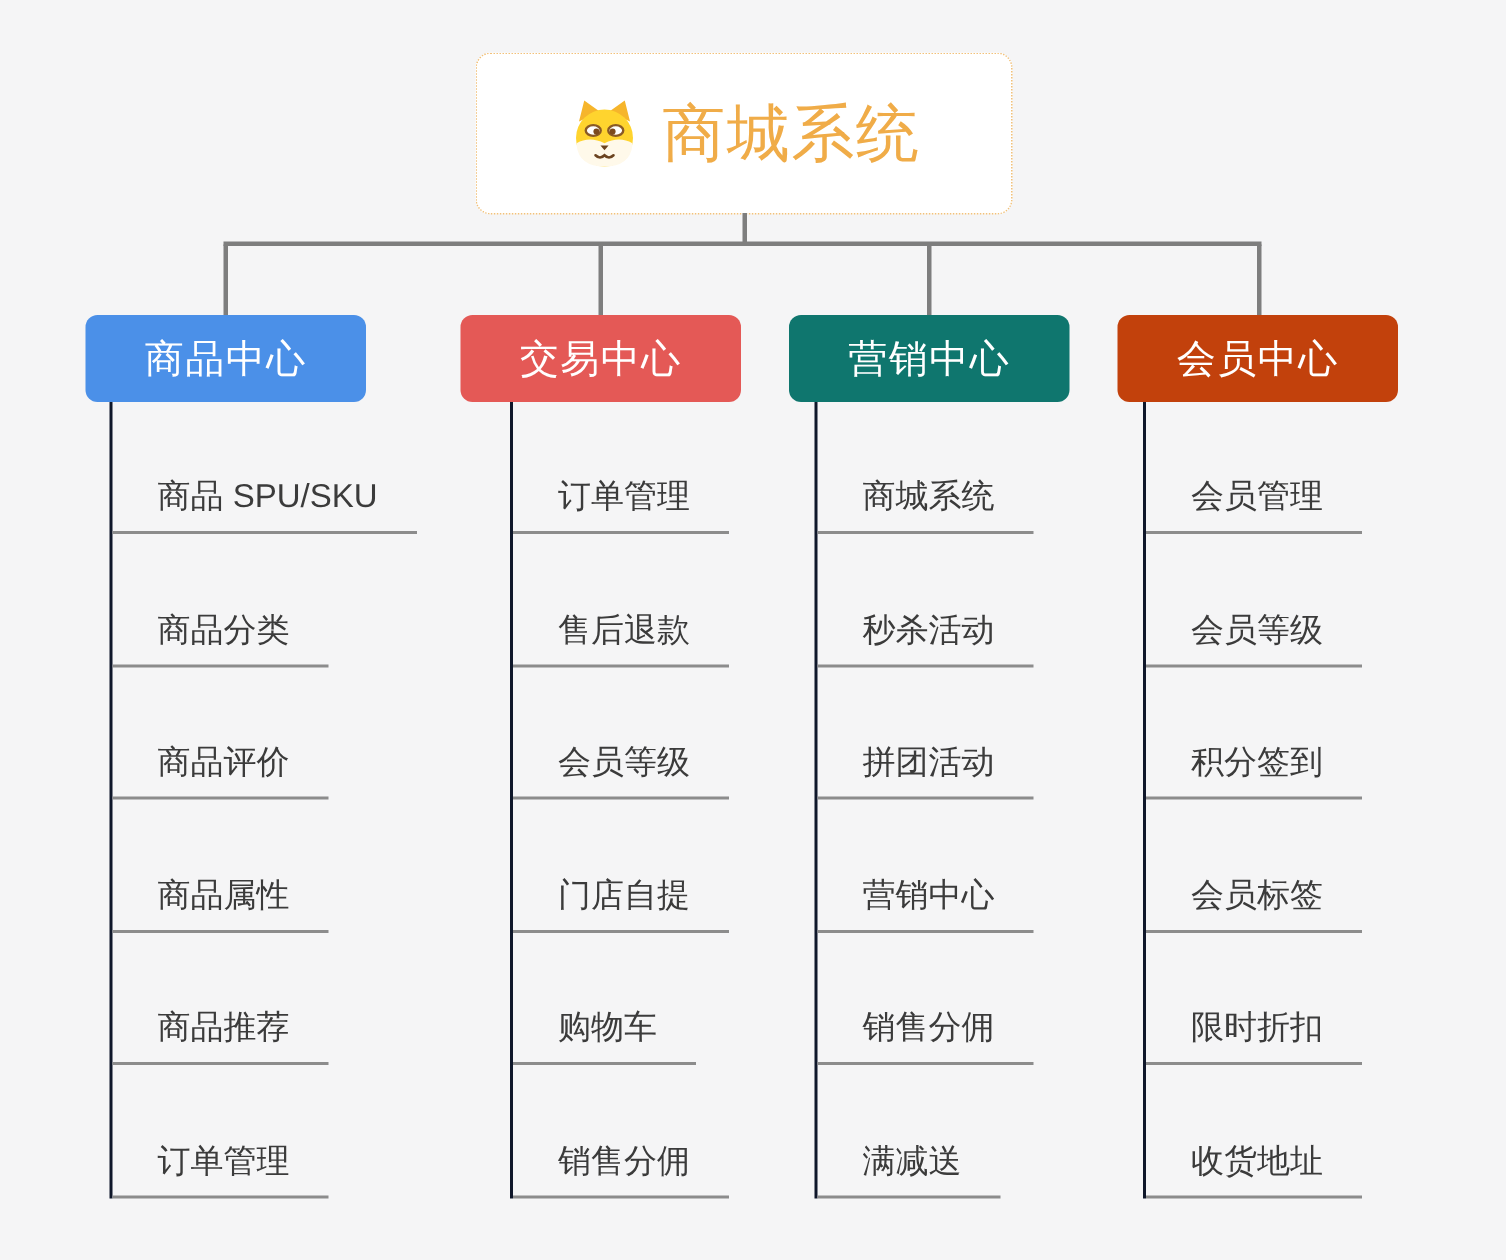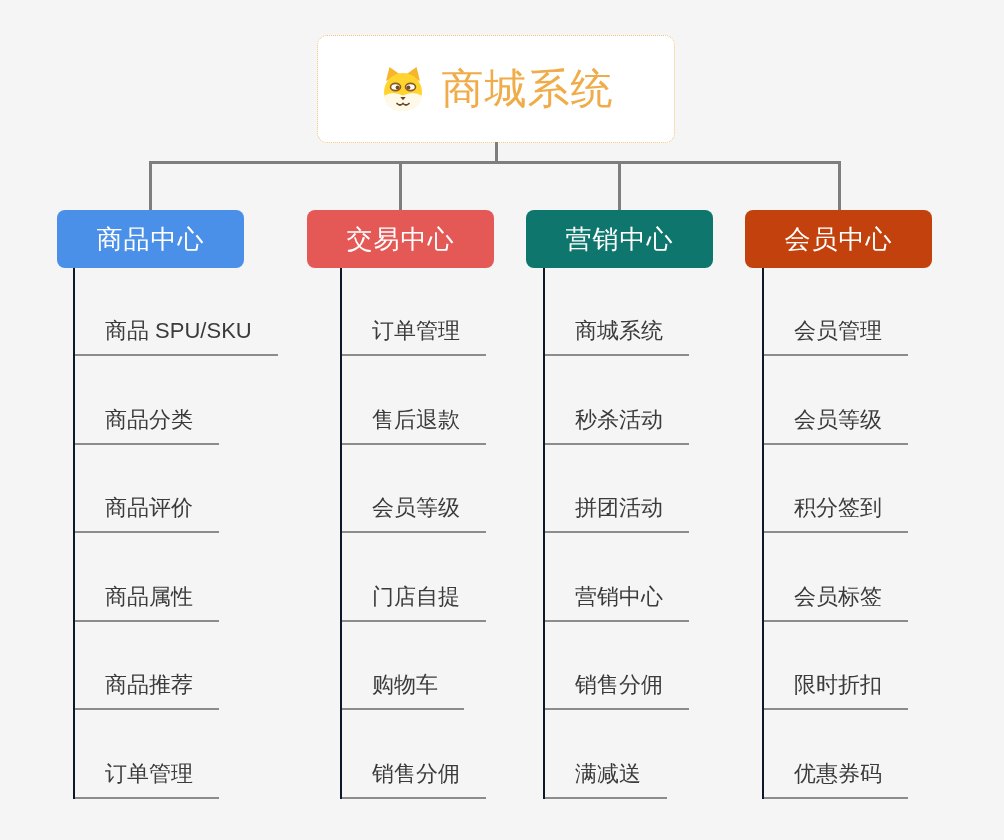--- a/index.html
+++ b/index.html
@@ -107,16 +107,16 @@
     <div class="leaf">销售分佣</div>
     <div class="leaf">满减送</div>
   </div>
 
   <div class="column col-4">
     <div class="leaf">会员管理</div>
     <div class="leaf">会员等级</div>
     <div class="leaf">积分签到</div>
     <div class="leaf">会员标签</div>
     <div class="leaf">限时折扣</div>
-    <div class="leaf">优惠券码</div>
+    <div class="leaf">收货地址</div>
   </div>
 
 </div>
 
 </body></html>

